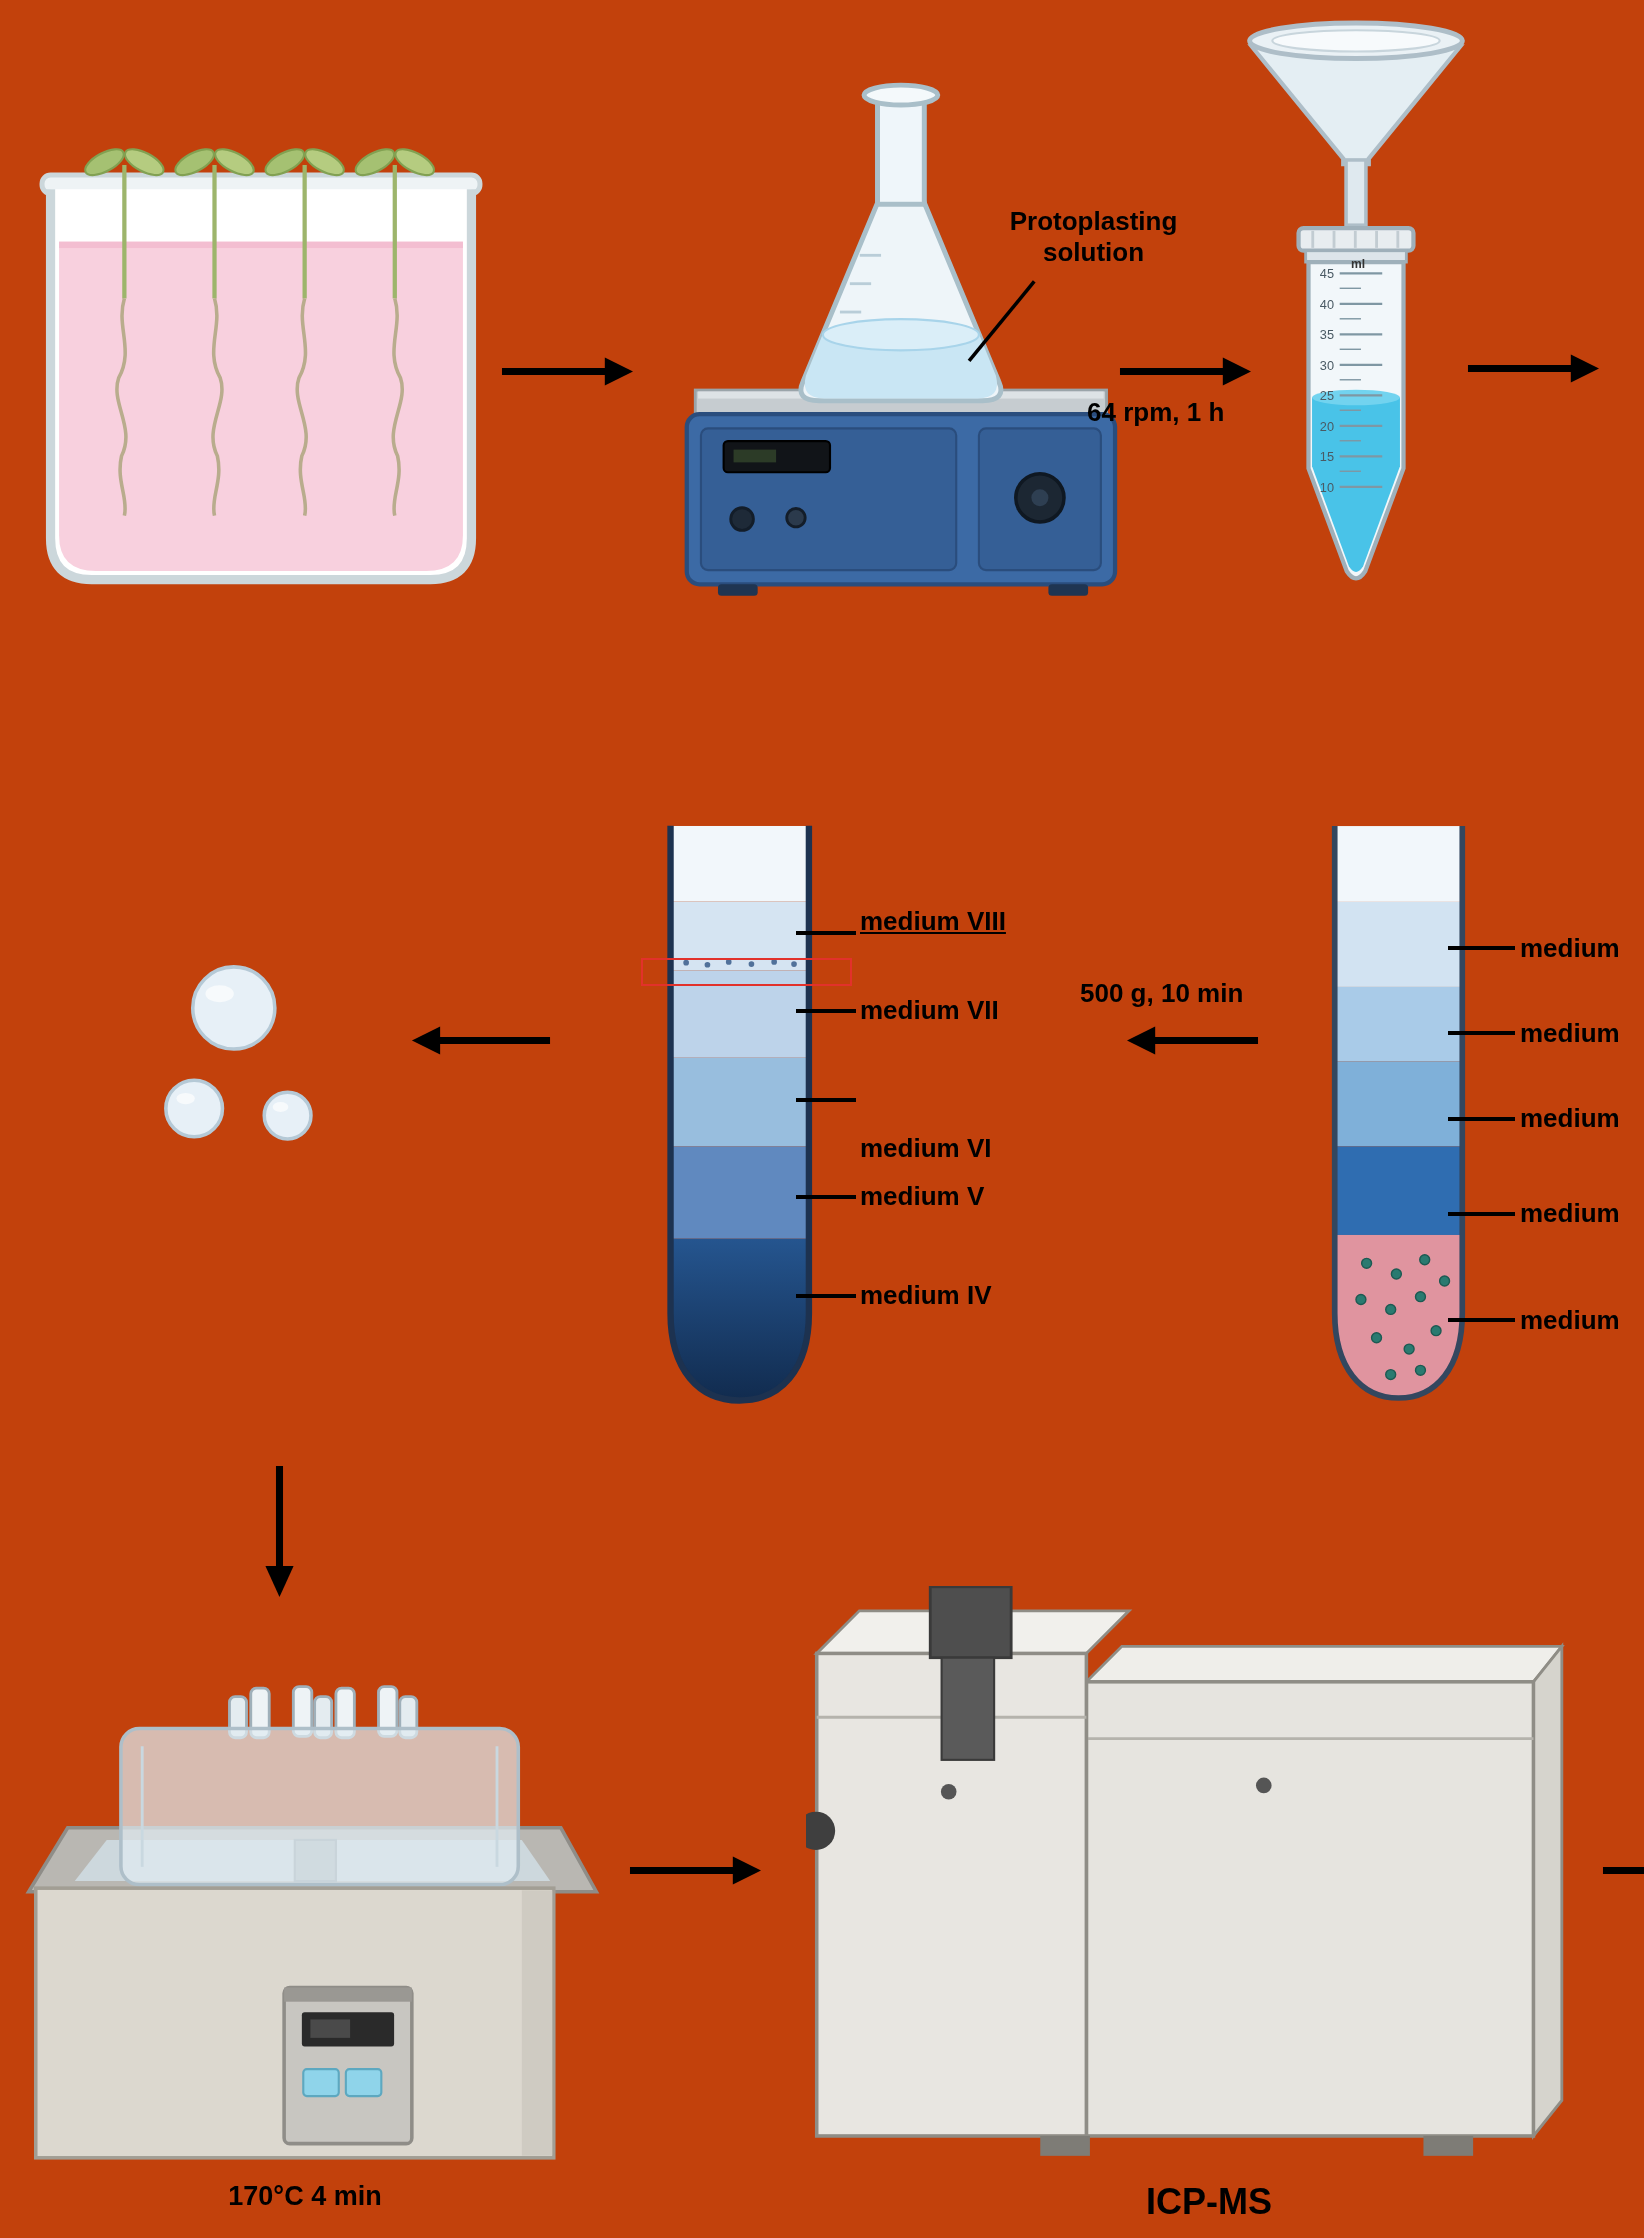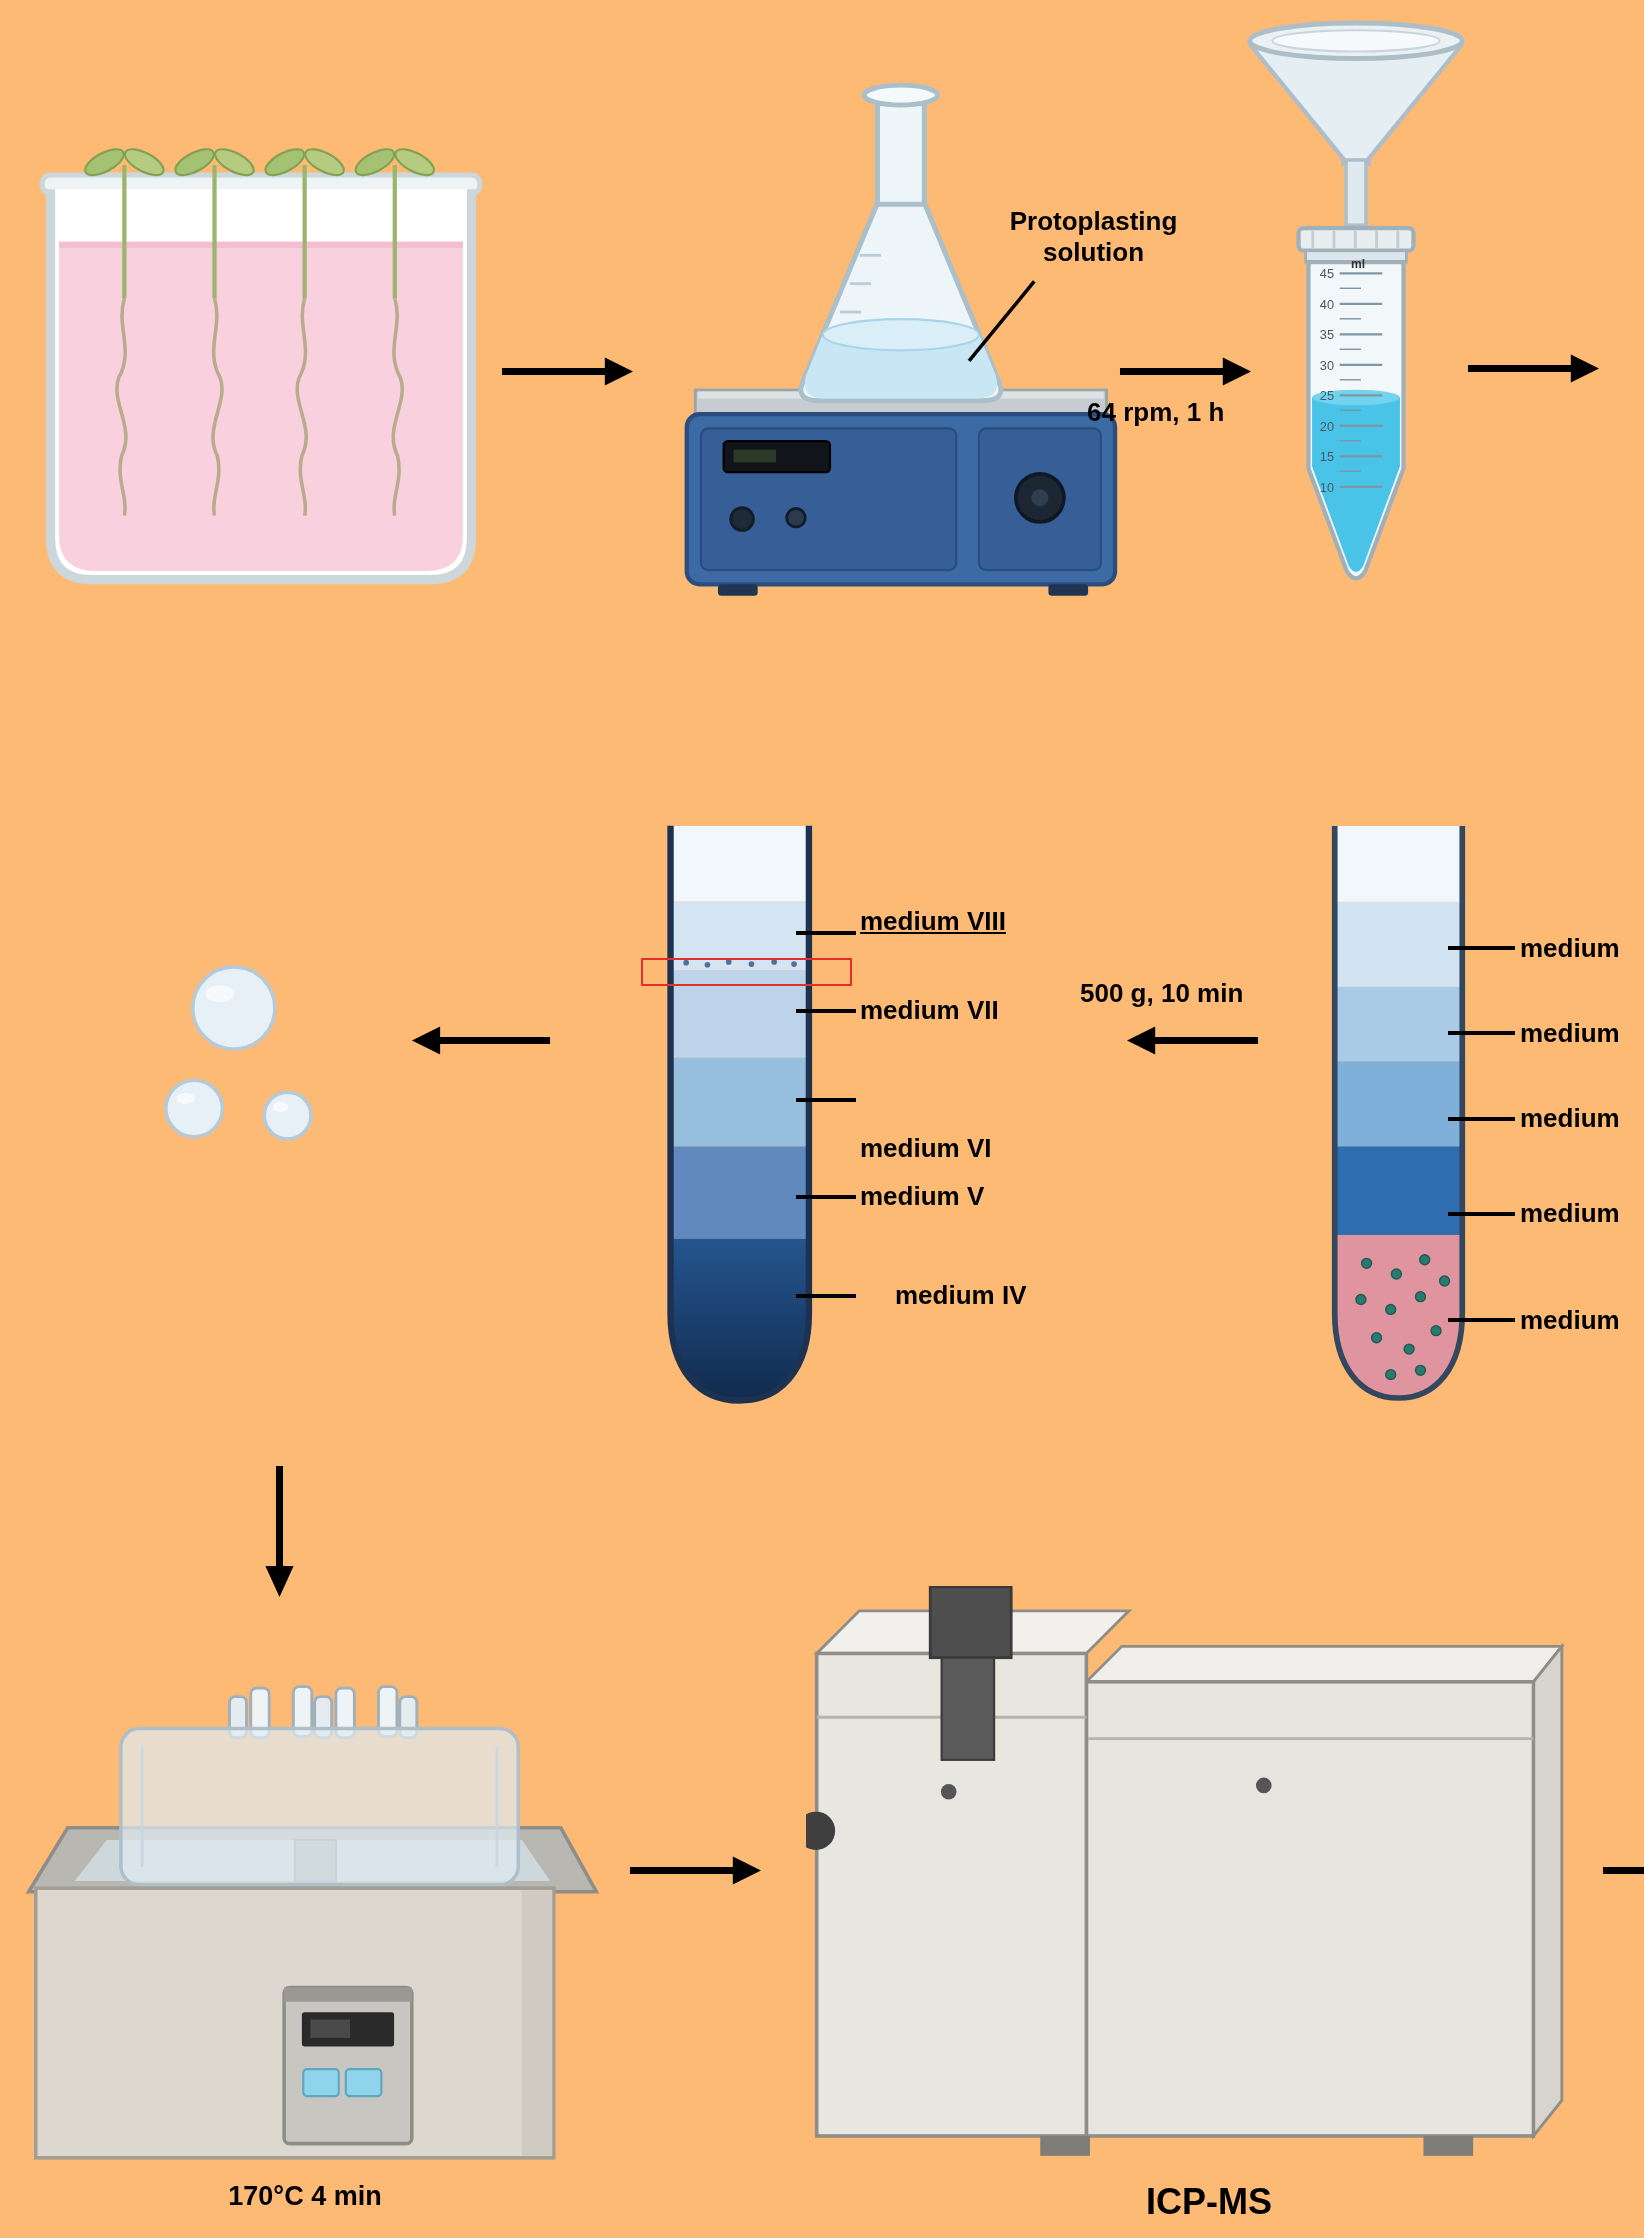--- a/index.html
+++ b/index.html
@@ -1,17 +1,17 @@
 <!DOCTYPE html>
 <html style="font-size:11.4px"><head>
 <meta charset="utf-8">
 <style>
   html,body { margin:0; padding:0; background:#ffffff; }
   #canvas {
-    position:relative; width:1645px; height:2239px; background:#fdba74;
+    position:relative; width:1645px; height:2239px; background:#c2410c;
     overflow:hidden; font-family:"Liberation Sans", sans-serif;
   }
   .abs { position:absolute; }
   .lbl { position:absolute; font-weight:bold; color:#000; font-size:26px; line-height:1.2; }
   .center { text-align:center; }
   .tube-label { white-space:nowrap; }
   .tick { position:absolute; height:3.5px; background:#000; }
   .grad-num { font:18px "Liberation Sans", sans-serif; fill:#4a5a64; }
   .grad-unit { font:bold 17px "Liberation Sans", sans-serif; fill:#333; }
   .red-box { position:absolute; border:2.8px solid #e2312b; background:transparent; }
@@ -237,21 +237,21 @@
 
   <div class="tick" style="left:796px; top:931px; width:60px;"></div>
   <div class="tick" style="left:796px; top:1009px; width:60px;"></div>
   <div class="tick" style="left:796px; top:1098px; width:60px;"></div>
   <div class="tick" style="left:796px; top:1195px; width:60px;"></div>
   <div class="tick" style="left:796px; top:1294px; width:60px;"></div>
   <div class="lbl tube-label" style="left:860px; top:906px;text-decoration:underline;">medium VIII</div>
   <div class="lbl tube-label" style="left:860px; top:995px;">medium VII</div>
   <div class="lbl tube-label" style="left:860px; top:1133px;">medium VI</div>
   <div class="lbl tube-label" style="left:860px; top:1181px;">medium V</div>
-  <div class="lbl tube-label" style="left:860px; top:1280px;margin-left:35px;">medium IV</div>
+  <div class="lbl tube-label" style="left:860px; top:1280px;">medium IV</div>
 
   <svg class="abs" style="left:410px; top:1025px;" width="142" height="31" viewBox="0 0 200 44">
     <line x1="38" y1="22" x2="198" y2="22" stroke="#000" stroke-width="10"></line>
     <polygon points="42,2 2,22 42,42" fill="#000"></polygon>
   </svg>
 
   <svg class="abs" style="left:163px; top:958px;" width="177" height="199" viewBox="0 0 250 280">
     <circle cx="100" cy="70" r="58" fill="#e7f0f7" stroke="#b5c9d6" stroke-width="5"></circle>
     <ellipse cx="80" cy="50" rx="20" ry="12" fill="#f7fafc"></ellipse>
     <circle cx="44" cy="212" r="40" fill="#e7f0f7" stroke="#b5c9d6" stroke-width="5"></circle>

